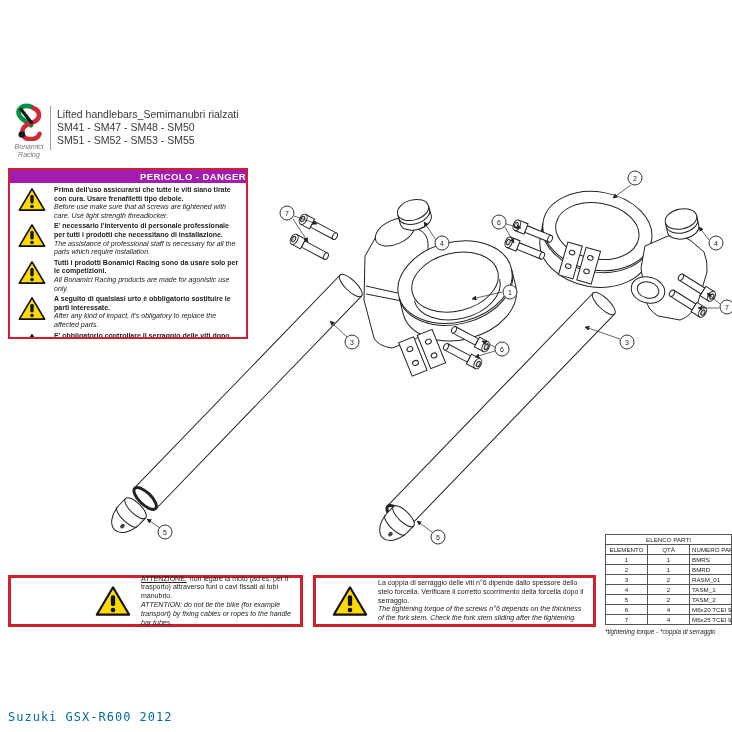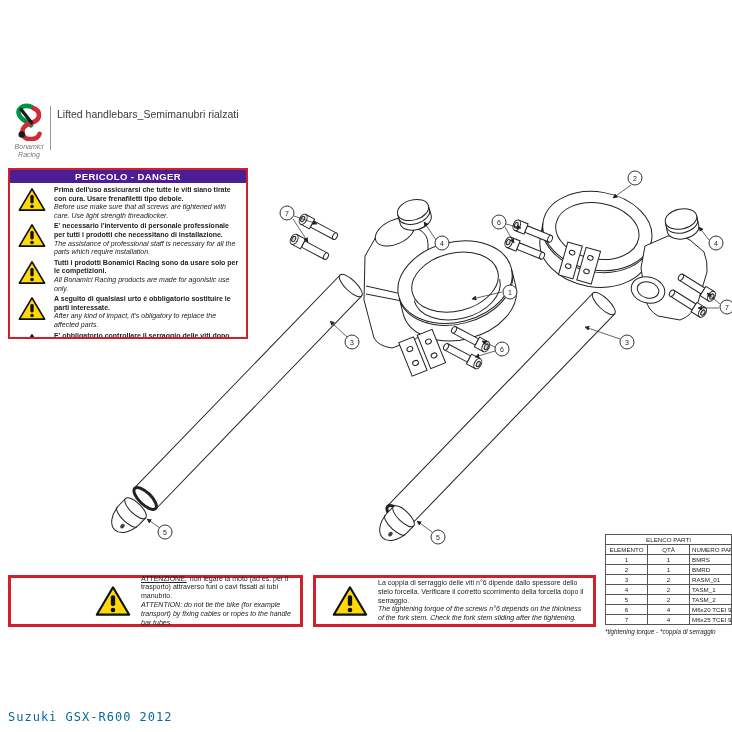--- a/index.html
+++ b/index.html
@@ -10,22 +10,22 @@
   .logo-block { position:absolute; left:8px; top:103px; width:42px; text-align:center; }
   .brand-text { font-size:7px; font-style:italic; color:#777; line-height:7.5px; margin-top:-2px; }
   .logo-divider { position:absolute; left:50px; top:106px; width:1px; height:44px; background:#9a9a9a; }
   .head-text { position:absolute; left:57px; top:108px; color:#3a3a3a; }
   .head-title { font-size:10.5px; line-height:13px; }
   .head-models { font-size:10.5px; line-height:12.5px; }
 
   
   .danger-box { position:absolute; left:8px; top:168px; width:240px; height:171px;
     border:2px solid #d0202e; background:#fff; box-sizing:border-box; overflow:hidden; }
-  .danger-header { background:#4c1d95; color:#fff; font-weight:bold; font-size:9.5px;
-    text-align:center; height:13px; line-height:13px; letter-spacing:.4px; }
+  .danger-header { background:#a21caf; color:#fff; font-weight:bold; font-size:9.5px;
+    text-align:right; height:13px; line-height:13px; letter-spacing:.4px; }
   .danger-items { padding:3px 5px 0 7px; }
   .d-item { display:flex; gap:7px; margin-bottom:2px; align-items:flex-start; }
   .tri-sm { flex:0 0 30px; padding-top:1px; }
   .tri-sm svg { width:28px; height:25px; display:block; margin:0 auto; }
   .d-text { font-size:7px; line-height:8.6px; color:#222; }
   .it-b { font-weight:bold; }
   .en-i { font-style:italic; }
 
   
   .attn-box { position:absolute; border:3px solid #d0202e; background:#fff; box-sizing:border-box;
@@ -67,20 +67,22 @@
       <circle cx="19" cy="48" r="5" fill="#1a1a1a"></circle>
     </svg>
     <div class="brand-text">
       <div>Bonamici</div>
       <div>Racing</div>
     </div>
   </div>
   <div class="logo-divider"></div>
   <div class="head-text">
     <div class="head-title">Lifted handlebars_Semimanubri rialzati</div>
+    <div class="head-models">SM41 - SM47 - SM48 - SM50</div>
+    <div class="head-models">SM51 - SM52 - SM53 - SM55</div>
   </div>
 
   <div class="danger-box">
     <div class="danger-header">PERICOLO - DANGER</div>
     <div class="danger-items">
       <div class="d-item">
         <span class="tri-sm">
           <svg viewBox="0 0 100 88">
               <path d="M50 6 L95 82 L5 82 Z" fill="#ffd903" stroke="#111" stroke-width="6" stroke-linejoin="round"></path>
               <rect x="44" y="28" width="12" height="30" rx="5" fill="#111"></rect>

